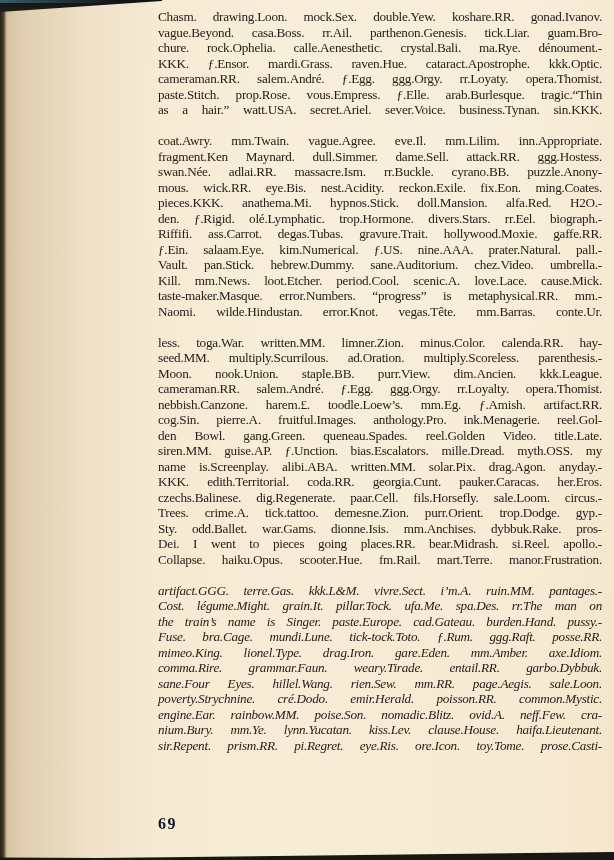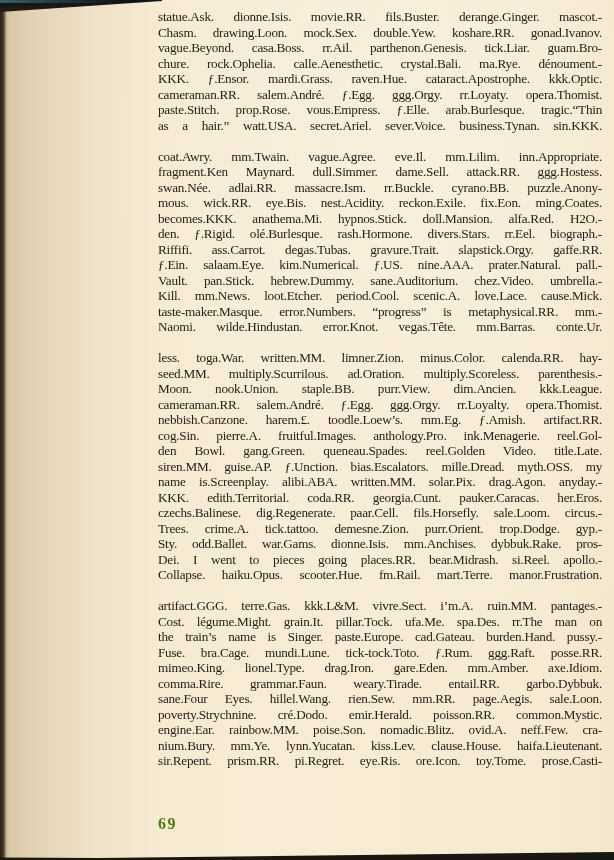--- a/index.html
+++ b/index.html
@@ -34,61 +34,60 @@
   .edge-bottom {
     position: absolute; left: 0; bottom: 0; width: 614px; height: 10px;
     background: #191712;
     clip-path: polygon(0 74%, 16% 80%, 100% 20%, 100% 100%, 0 100%);
   }
   
   .textblock {
     position: absolute; left: 158px; top: 9px; width: 444px;
   }
   .paragraph { margin: 0 0 15.5px 0; }
-  .paragraph:last-child { margin-bottom: 12px; }
+  .paragraph:last-child { margin-bottom: 12px; font-style: italic; }
   .line {
     font-size: 13.2px;
     line-height: 15.5px;
     letter-spacing: -0.25px;
     word-spacing: 0.5px;
     text-align: justify;
     text-align-last: justify;
     -moz-text-align-last: justify;
     white-space: normal;
   }
   .pageno {
     position: absolute; left: 158px; top: 815px;
     font-size: 16px; font-weight: bold; letter-spacing: 1.5px;
-    color: #4d7c0f;
+    color: #0f172a;
   }
 </style>
 </head>
 <body>
 
 <div class="paper-shade"></div>
 
 <div class="textblock">
     <div class="paragraph">
-      <div class="line">statue.Ask. dionne.Isis. movie.RR. fils.Buster. derange.Ginger. mascot.-</div>
       <div class="line">Chasm. drawing.Loon. mock.Sex. double.Yew. koshare.RR. gonad.Ivanov.</div>
       <div class="line">vague.Beyond. casa.Boss. rr.Ail. parthenon.Genesis. tick.Liar. guam.Bro-</div>
       <div class="line">chure. rock.Ophelia. calle.Aenesthetic. crystal.Bali. ma.Rye. dénoument.-</div>
       <div class="line">KKK. ƒ.Ensor. mardi.Grass. raven.Hue. cataract.Apostrophe. kkk.Optic.</div>
       <div class="line">cameraman.RR. salem.André. ƒ.Egg. ggg.Orgy. rr.Loyaty. opera.Thomist.</div>
       <div class="line">paste.Stitch. prop.Rose. vous.Empress. ƒ.Elle. arab.Burlesque. tragic.“Thin</div>
       <div class="line">as a hair.” watt.USA. secret.Ariel. sever.Voice. business.Tynan. sin.KKK.</div>
     </div>
     <div class="paragraph">
       <div class="line">coat.Awry. mm.Twain. vague.Agree. eve.Il. mm.Lilim. inn.Appropriate.</div>
       <div class="line">fragment.Ken Maynard. dull.Simmer. dame.Sell. attack.RR. ggg.Hostess.</div>
       <div class="line">swan.Née. adlai.RR. massacre.Ism. rr.Buckle. cyrano.BB. puzzle.Anony-</div>
       <div class="line">mous. wick.RR. eye.Bis. nest.Acidity. reckon.Exile. fix.Eon. ming.Coates.</div>
-      <div class="line">becomes.KKK. anathema.Mi. hypnos.Stick. doll.Mansion. alfa.Red. H2O.-</div>
-      <div class="line">den. ƒ.Rigid. olé.Burlesque. rash.Hormone. divers.Stars. rr.Eel. biograph.-</div>
-      <div class="line">Riffifi. ass.Carrot. degas.Tubas. gravure.Trait. slapstick.Orgy. gaffe.RR.</div>
+      <div class="line">pieces.KKK. anathema.Mi. hypnos.Stick. doll.Mansion. alfa.Red. H2O.-</div>
+      <div class="line">den. ƒ.Rigid. olé.Lymphatic. trop.Hormone. divers.Stars. rr.Eel. biograph.-</div>
+      <div class="line">Riffifi. ass.Carrot. degas.Tubas. gravure.Trait. hollywood.Moxie. gaffe.RR.</div>
       <div class="line">ƒ.Ein. salaam.Eye. kim.Numerical. ƒ.US. nine.AAA. prater.Natural. pall.-</div>
       <div class="line">Vault. pan.Stick. hebrew.Dummy. sane.Auditorium. chez.Video. umbrella.-</div>
       <div class="line">Kill. mm.News. loot.Etcher. period.Cool. scenic.A. love.Lace. cause.Mick.</div>
       <div class="line">taste-maker.Masque. error.Numbers. “progress” is metaphysical.RR. mm.-</div>
       <div class="line">Naomi. wilde.Hindustan. error.Knot. vegas.Tête. mm.Barras. conte.Ur.</div>
     </div>
     <div class="paragraph">
       <div class="line">less. toga.War. written.MM. limner.Zion. minus.Color. calenda.RR. hay-</div>
       <div class="line">seed.MM. multiply.Scurrilous. ad.Oration. multiply.Scoreless. parenthesis.-</div>
       <div class="line">Moon. nook.Union. staple.BB. purr.View. dim.Ancien. kkk.League.</div>

